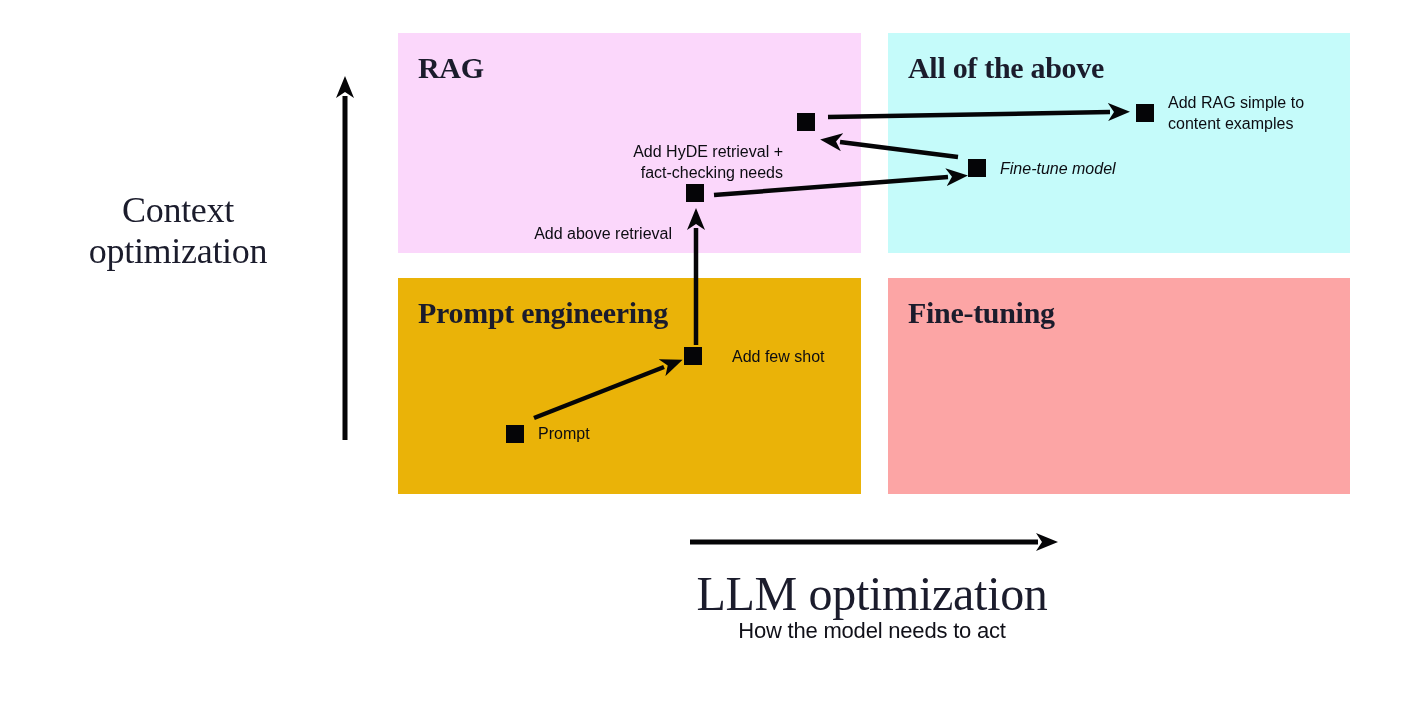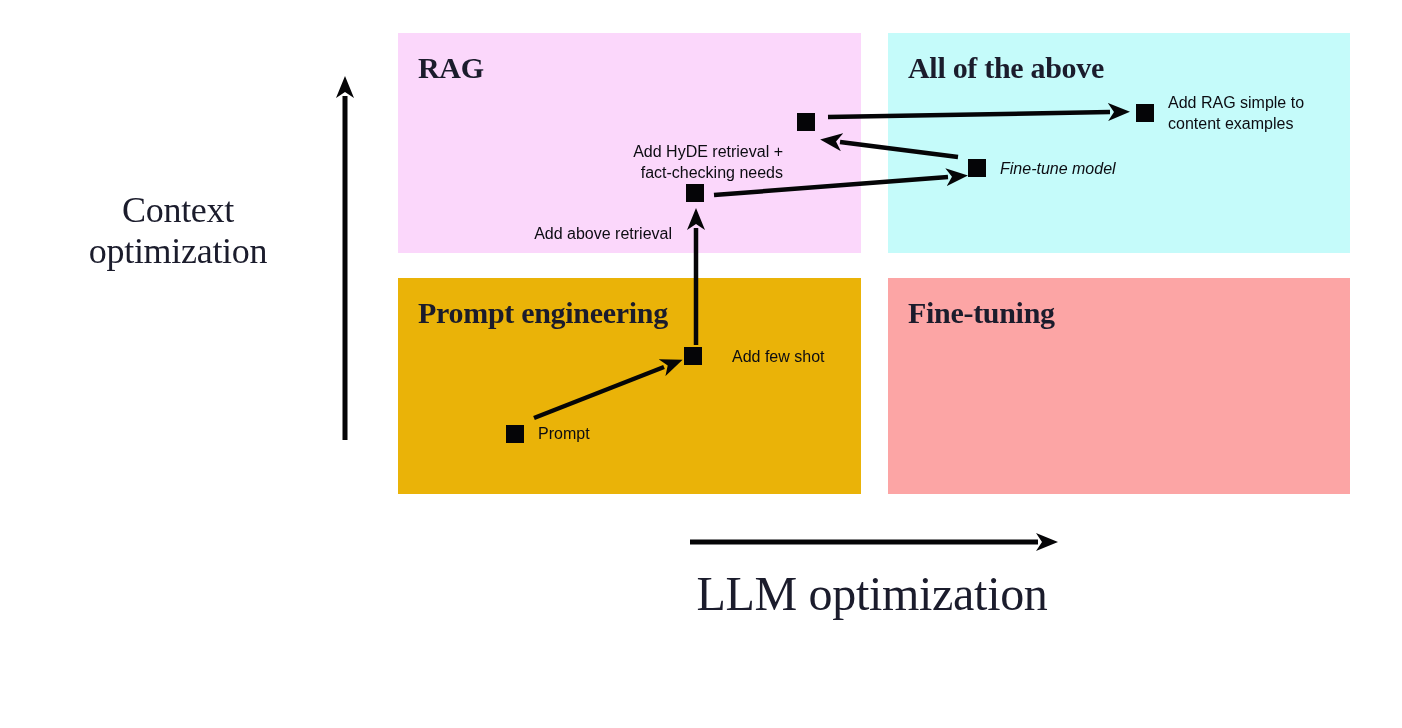--- a/index.html
+++ b/index.html
@@ -81,20 +81,21 @@
   </div>
   <div class="quadrant q-prompt" style="background: #eab308;">
     <div class="quadrant-title">Prompt engineering</div>
   </div>
   <div class="quadrant q-finetune" style="background: #fca5a5;">
     <div class="quadrant-title">Fine-tuning</div>
   </div>
 
   <div class="y-axis-title">Context optimization</div>
   <div class="x-axis-title">LLM optimization</div>
+  <div class="x-axis-subtitle">How the model needs to act</div>
 
   <svg class="arrow-layer" id="arrow-svg" viewBox="0 0 1402 728" xmlns="http://www.w3.org/2000/svg">
     <defs>
       <marker id="arrowhead" markerUnits="userSpaceOnUse" markerWidth="22" markerHeight="18" viewBox="0 0 22 18" refX="2" refY="9" orient="auto">
         <path d="M0,0 L22,9 L0,18 L6,9 Z" fill="#050507"></path>
       </marker>
     </defs>
   <line x1="345" y1="440" x2="345" y2="96" stroke="#050507" stroke-width="5" marker-end="url(#arrowhead)"></line>
       <line x1="690" y1="542" x2="1038" y2="542" stroke="#050507" stroke-width="5" marker-end="url(#arrowhead)"></line>
       <line x1="534" y1="418" x2="664" y2="367" stroke="#050507" stroke-width="4.5" marker-end="url(#arrowhead)"></line>

